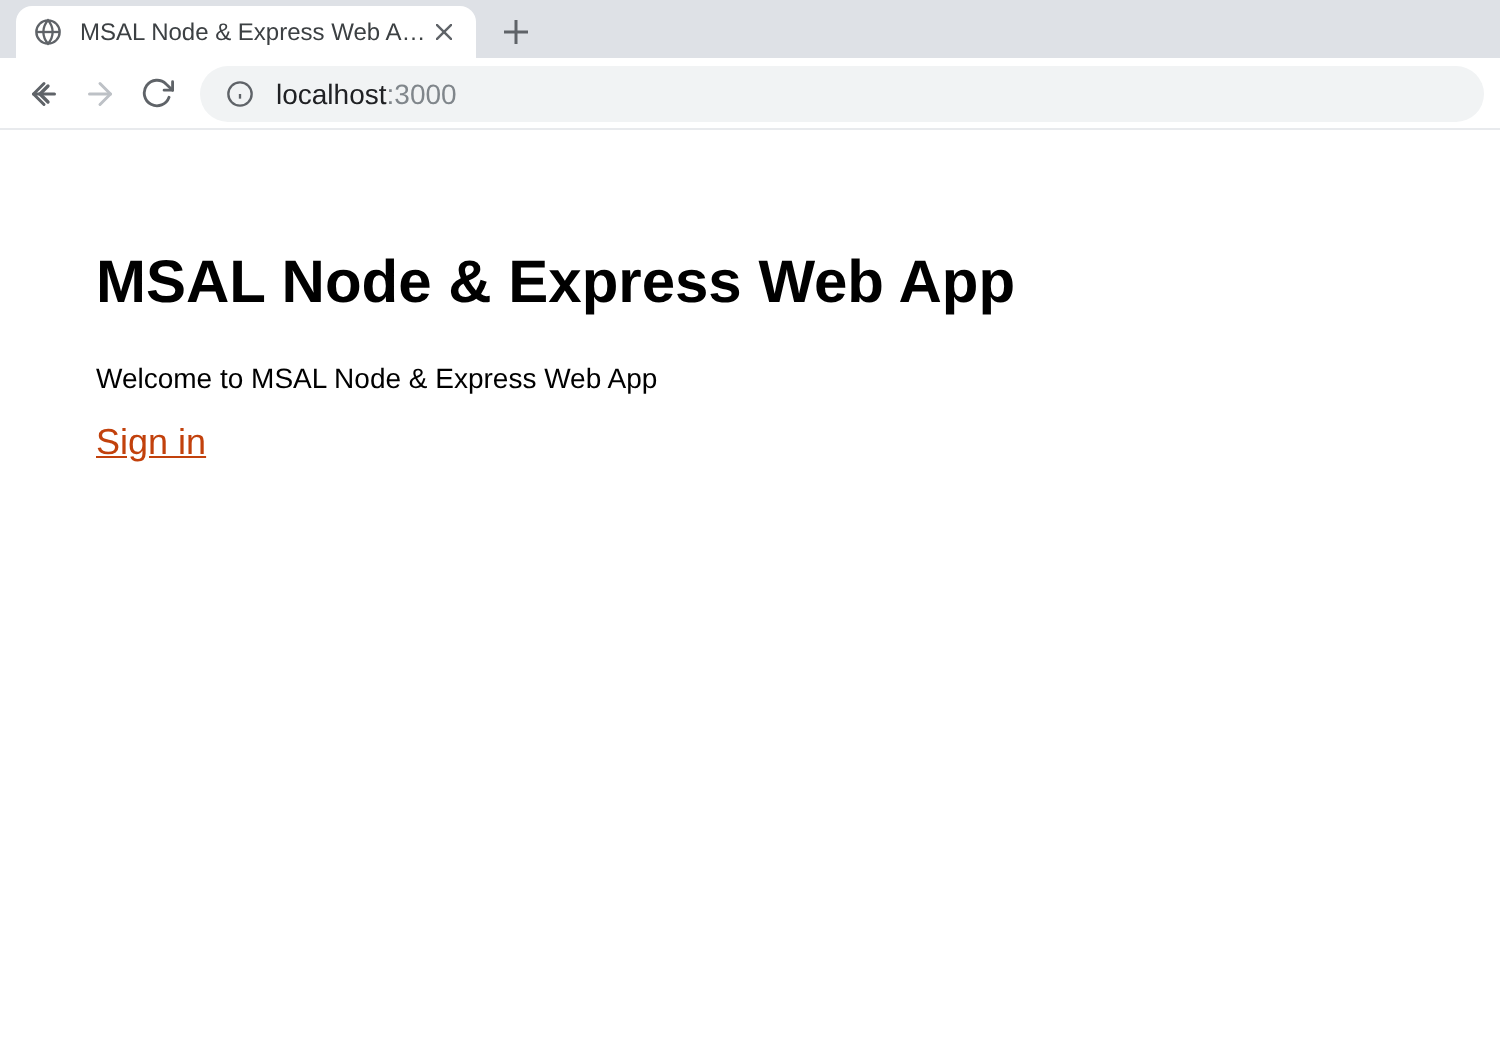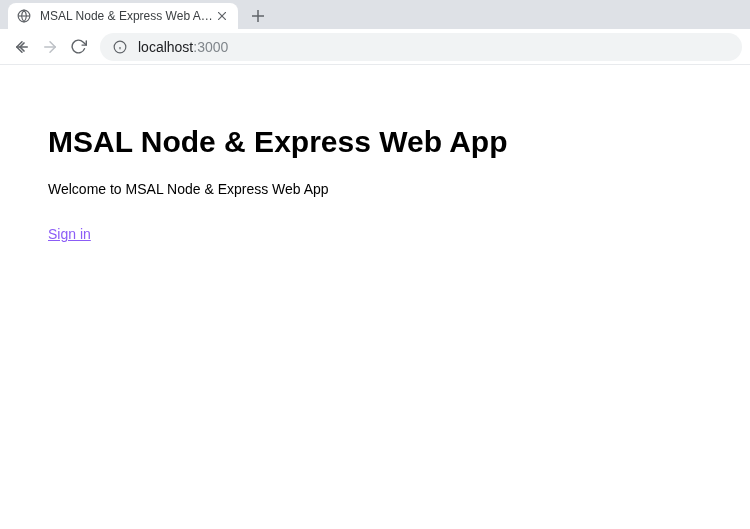--- a/index.html
+++ b/index.html
@@ -125,26 +125,26 @@
     .page-heading {
       font-size: 30px;
       font-weight: bold;
       color: #000000;
       margin-bottom: 22px;
       font-family: Arial, Helvetica, sans-serif;
     }
     .welcome-text {
       font-size: 14px;
       color: #000000;
-      margin-bottom: 28px;
+      margin-bottom: 14px;
       font-family: Arial, Helvetica, sans-serif;
     }
     .signin-link {
-      font-size: 14px;
-      color: #8b5cf6;
+      font-size: 18px;
+      color: #c2410c;
       text-decoration: underline;
       cursor: pointer;
       font-family: Arial, Helvetica, sans-serif;
     }
   </style>
 </head>
 <body>
 
 <div class="browser-chrome">
   <div class="tab">

